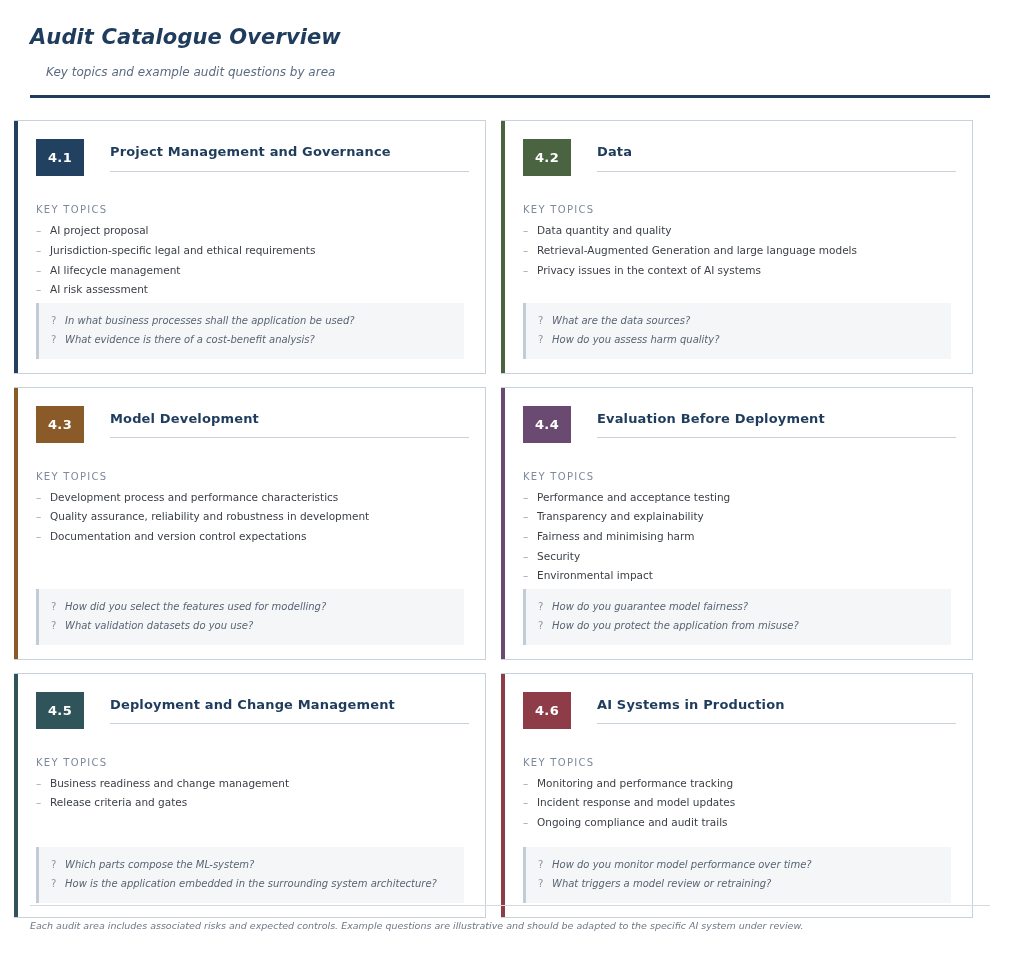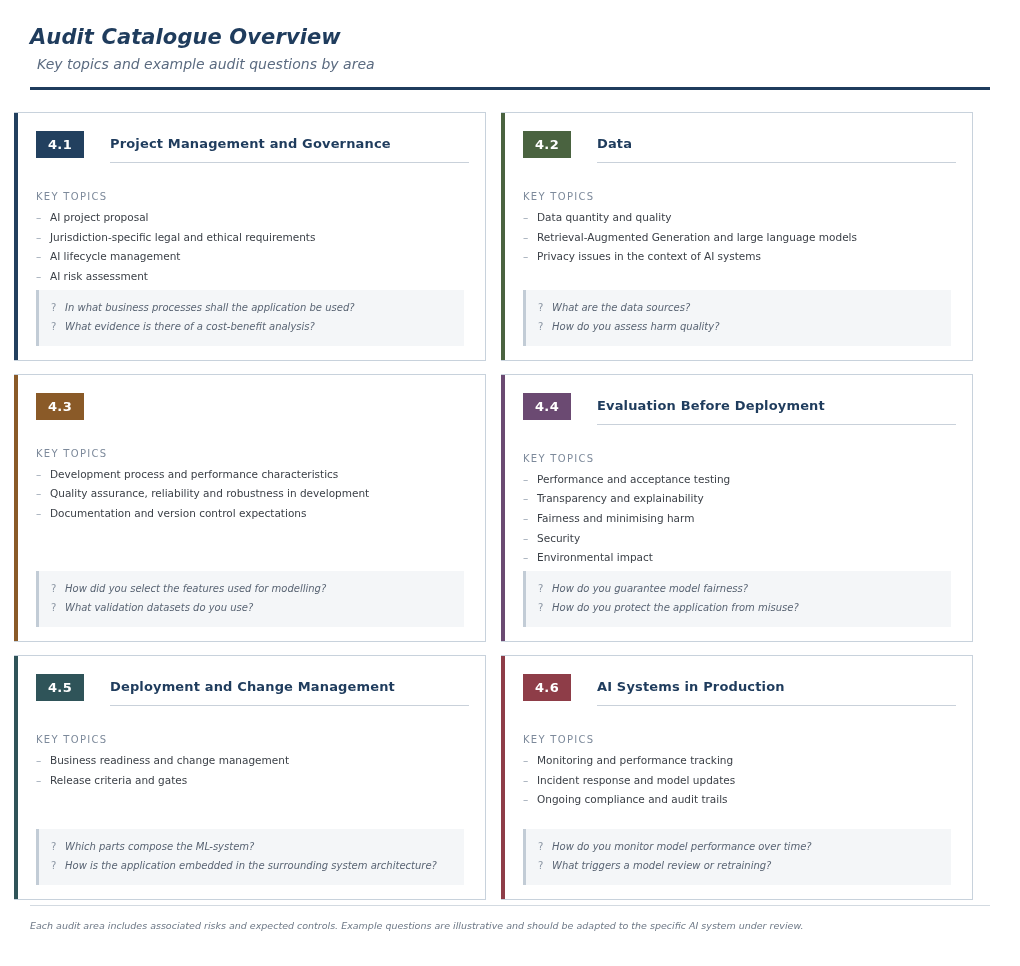--- a/index.html
+++ b/index.html
@@ -25,24 +25,24 @@
     font-family: "DejaVu Sans", sans-serif;
     font-size: 21px;
     font-weight: bold;
     color: #1f3c5d;
     letter-spacing: 0.1px;
     margin: 0 0 6px 0;
     line-height: 1.1;
     font-style: italic;
   }
   .page-subtitle {
-    font-size: 14px;
+    font-size: 12px;
     font-style: italic;
     color: #5b6b80;
-    margin: 7px;
+    margin: 16px;
     line-height: 1.2;
   }
   .header-rule {
     margin-top: 14px;
     height: 3px;
     background: #1f3c5d;
     width: 960px;
   }
 
   
@@ -80,21 +80,21 @@
   }
 
   
   .card-head {
     display: flex;
     align-items: stretch;
     margin-bottom: 4px;
   }
   .card-badge {
     width: 48px;
-    height: 27px;
+    height: 37px;
     display: flex;
     align-items: center;
     justify-content: center;
     color: #ffffff;
     font-size: 13px;
     font-weight: bold;
     letter-spacing: 0.4px;
     flex: 0 0 auto;
   }
   .card-head-text {
@@ -282,20 +282,24 @@
             <span class="question-text">How do you assess harm quality?</span>
           </div>
         </div>
       </div>
     </div>
     <div class="audit-card">
       <div class="card-accent" style="background: rgb(138, 90, 40);"></div>
       <div class="card-inner">
         <div class="card-head">
           <div class="card-badge" style="background: rgb(138, 90, 40);">4.3</div>
+          <div class="card-head-text">
+            <div class="card-title">Model Development</div>
+            <div class="card-title-rule"></div>
+          </div>
         </div>
         <div class="topics-label">KEY TOPICS</div>
         <ul class="topic-list">
           <li class="topic-item">
             <span class="topic-dash">–</span>
             <span class="topic-text">Development process and performance characteristics</span>
           </li>
           <li class="topic-item">
             <span class="topic-dash">–</span>
             <span class="topic-text">Quality assurance, reliability and robustness in development</span>

